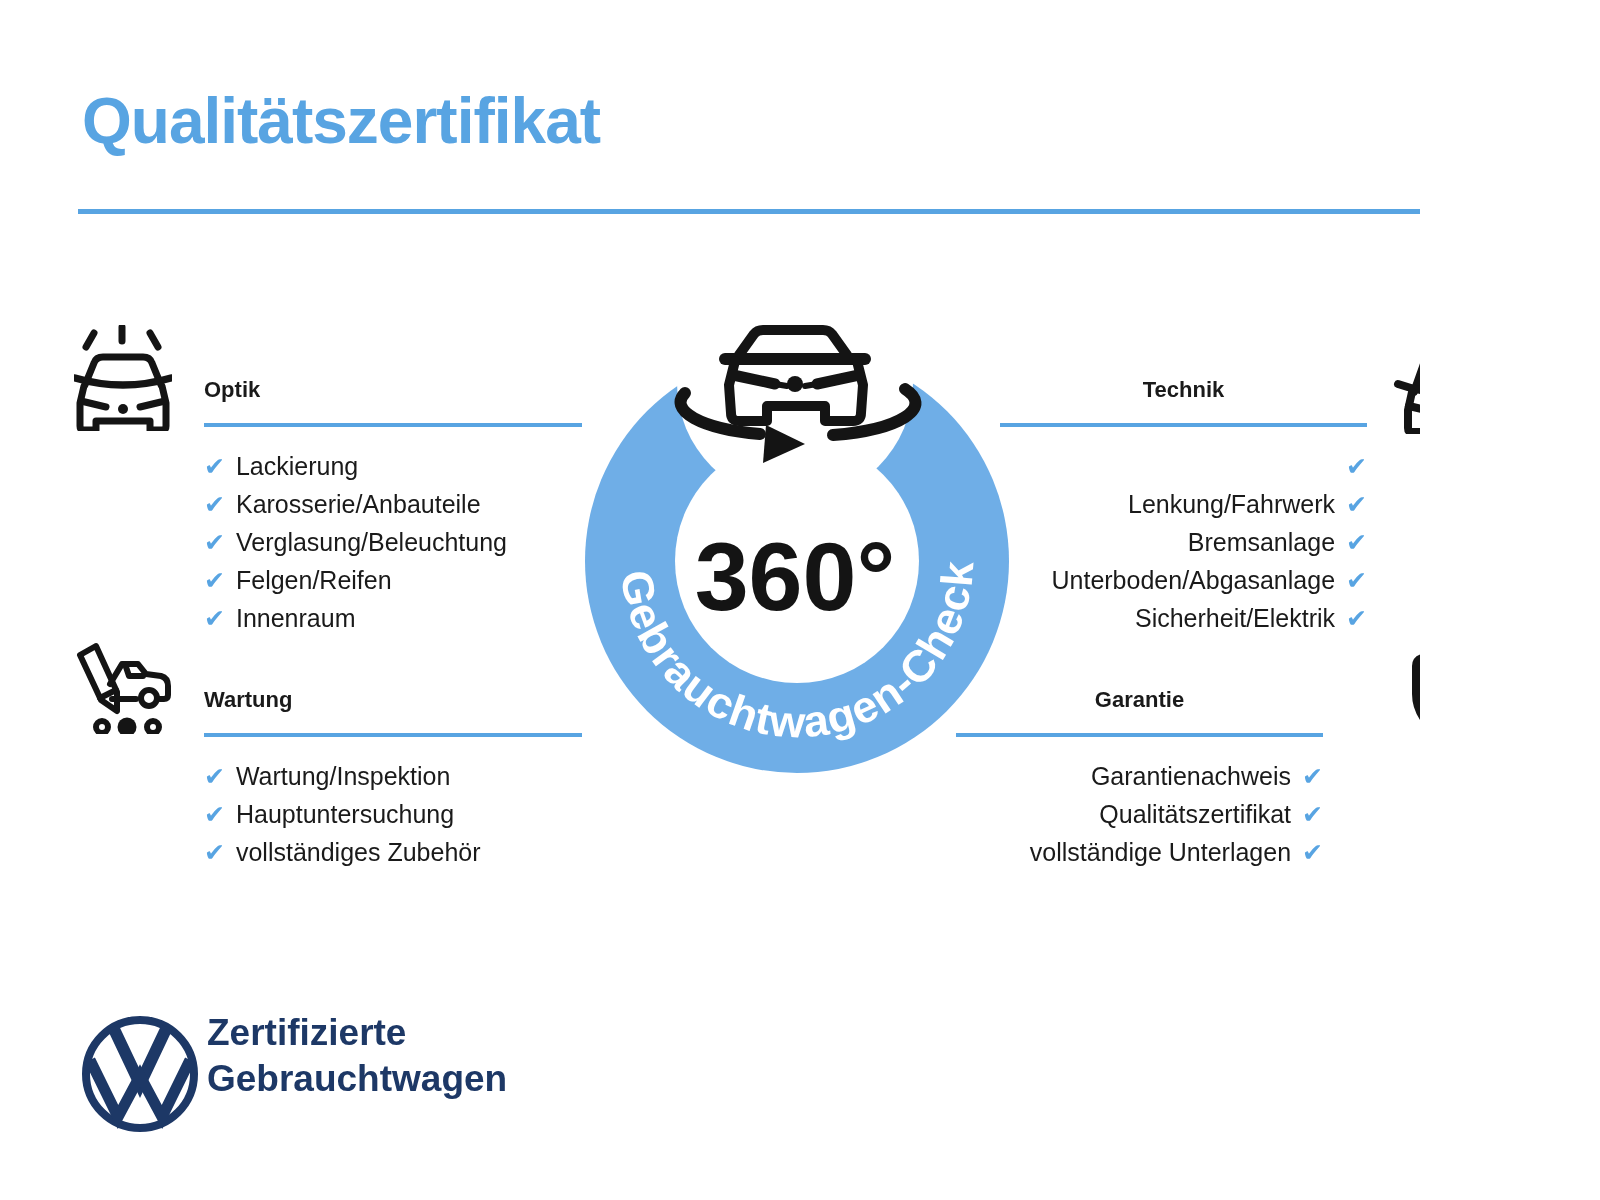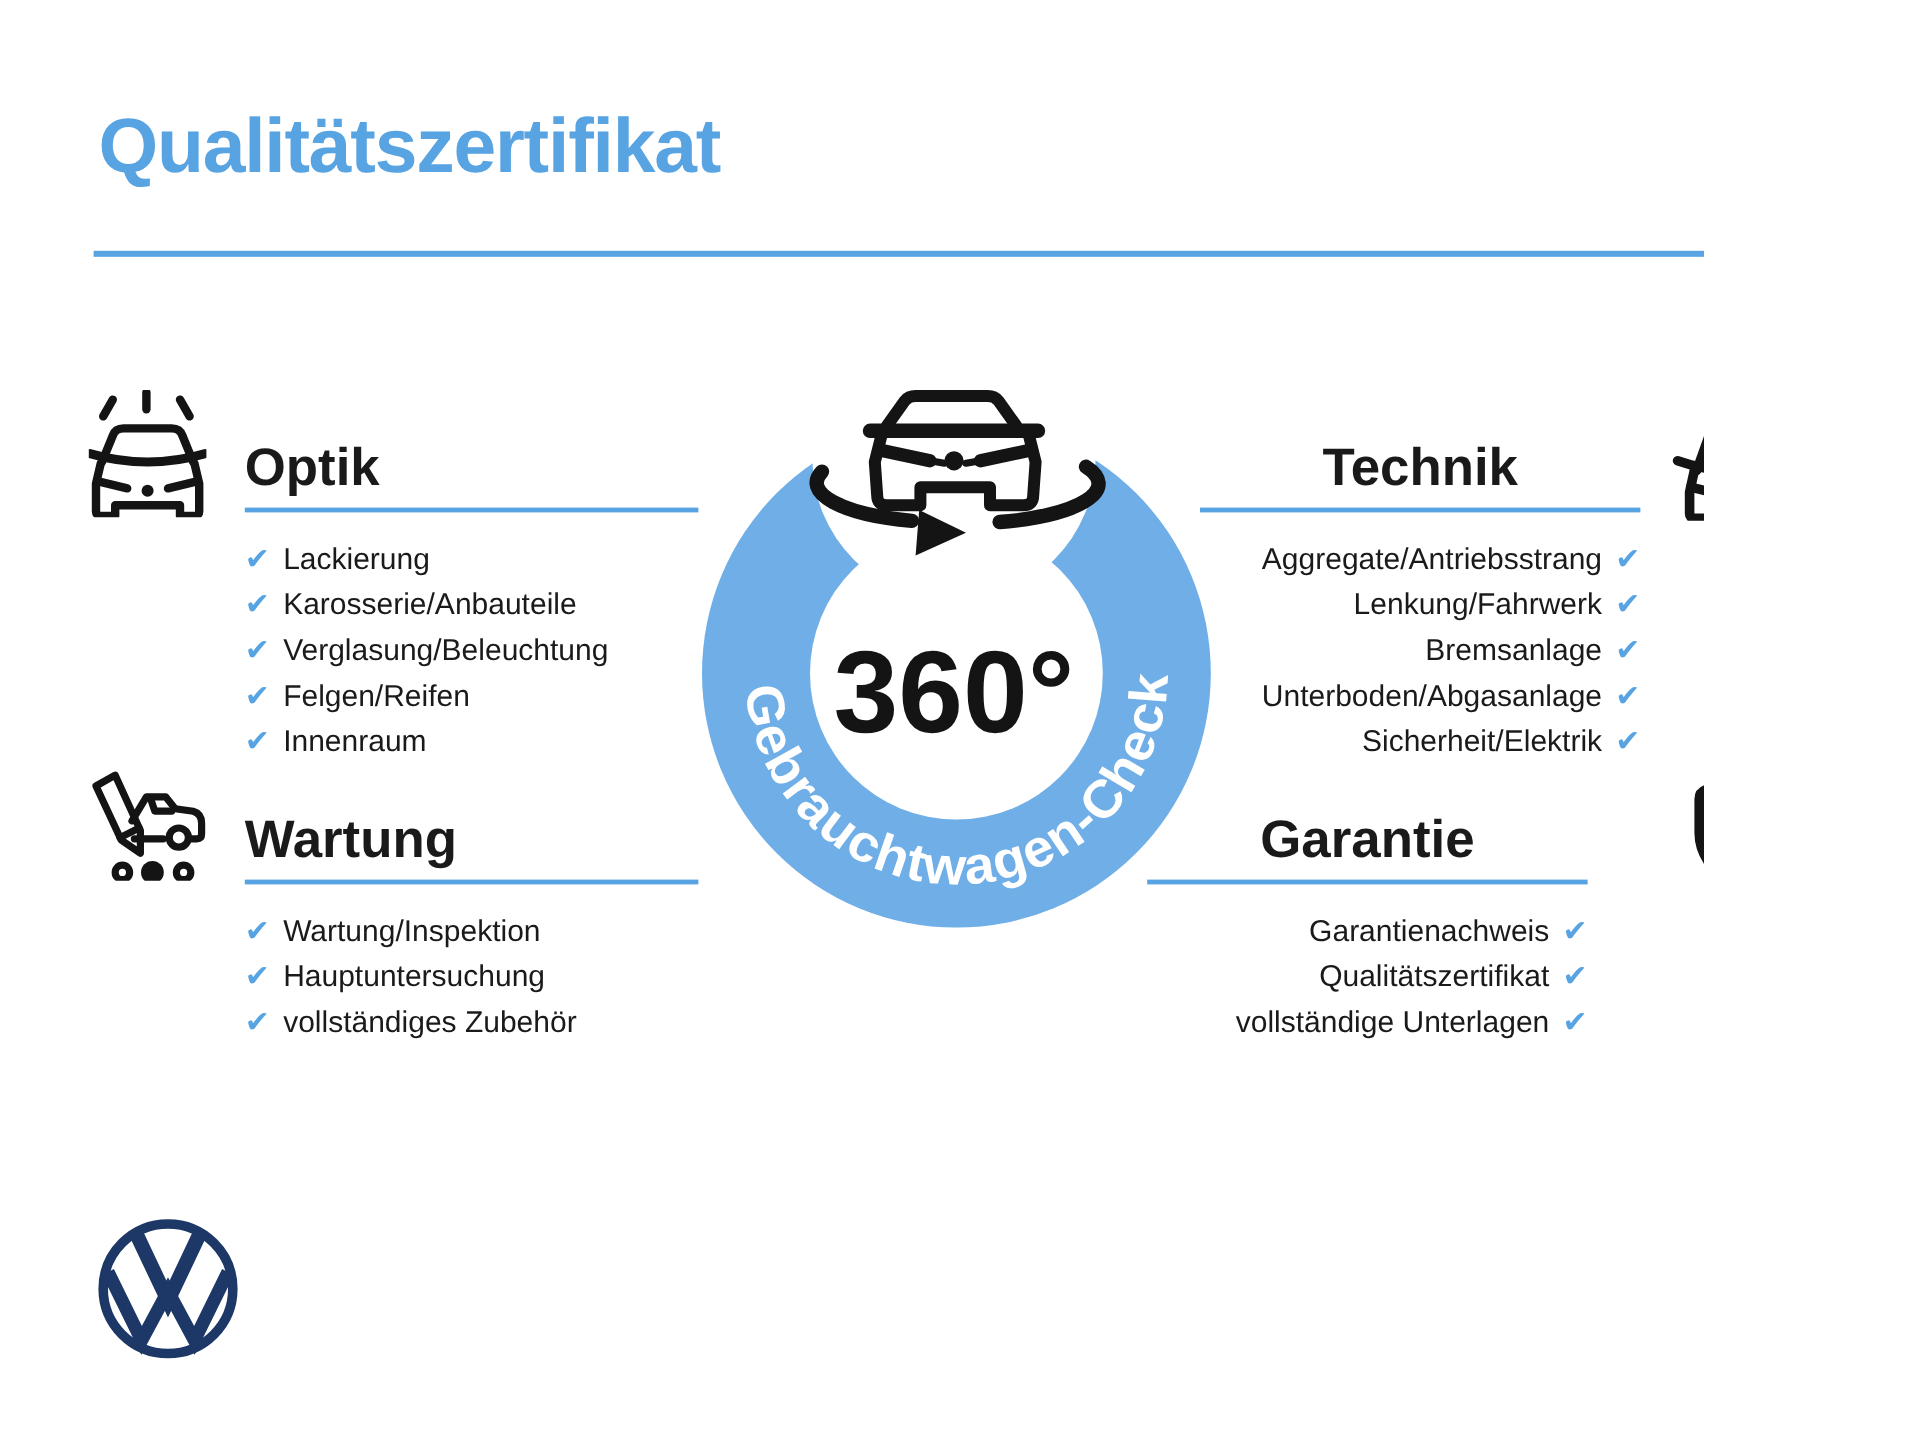--- a/index.html
+++ b/index.html
@@ -9,21 +9,21 @@
   }
   .abs{position:absolute;}
   
   .page-title{
     position:absolute;left:82px;top:84px;margin:0;
     font-size:64px;font-weight:bold;letter-spacing:-1px;color:#58a4e2;
   }
   .top-rule{position:absolute;left:78px;top:209px;width:1472px;height:5px;background:#58a4e2;}
   
   .section{position:absolute;}
-  .section h2{margin:0;font-size:44px;line-height:40px;font-weight:bold;color:#1a1a1a;}
+  .section h2{margin:0;font-size:22px;line-height:40px;font-weight:bold;color:#1a1a1a;}
   .section .rule{height:4px;background:#58a4e2;margin-top:13px;}
   .section ul{list-style:none;margin:20px 0 0 0;padding:0;}
   .section li{display:flex;align-items:center;gap:11px;height:38px;font-size:25px;color:#1a1a1a;}
   .chk{color:#58a4e2;font-size:25px;font-weight:bold;line-height:1;}
   .col-right h2{text-align:center;}
   .col-right li{flex-direction:row-reverse;}
   #sec-optik  {left:204px;top:370px;width:378px;}
   #sec-wartung{left:204px;top:680px;width:378px;}
   #sec-technik{left:1000px;top:370px;width:367px;}
   #sec-garantie{left:956px;top:680px;width:367px;}
@@ -174,21 +174,20 @@
         </li>
       </ul>
   </div>
 
   <div id="sec-technik" class="section col-right">
     <h2>Technik</h2>
     <div class="rule"></div>
     <ul>
         <li>
           <span class="chk">✔</span>
-          <span>Aggregate/Antriebsstrang</span>
         </li>
         <li>
           <span class="chk">✔</span>
           <span>Lenkung/Fahrwerk</span>
         </li>
         <li>
           <span class="chk">✔</span>
           <span>Bremsanlage</span>
         </li>
         <li>
@@ -221,14 +220,18 @@
       </ul>
   </div>
 
   <svg id="vw-logo" class="icon abs" viewBox="0 0 120 120">
     <g stroke="#1d3866" fill="none">
       <circle cx="60" cy="62" r="54" stroke-width="8"></circle>
       <path d="M 33,15 L 60,72 L 87,15" stroke-width="12" stroke-linejoin="miter"></path>
       <path d="M 10,48 L 38,105 L 60,64 L 82,105 L 110,48" stroke-width="11" stroke-linejoin="miter"></path>
     </g>
   </svg>
+  <div class="footer-text">
+    <div>Zertifizierte</div>
+    <div>Gebrauchtwagen</div>
+  </div>
 
 </div>
 
 </body></html>

